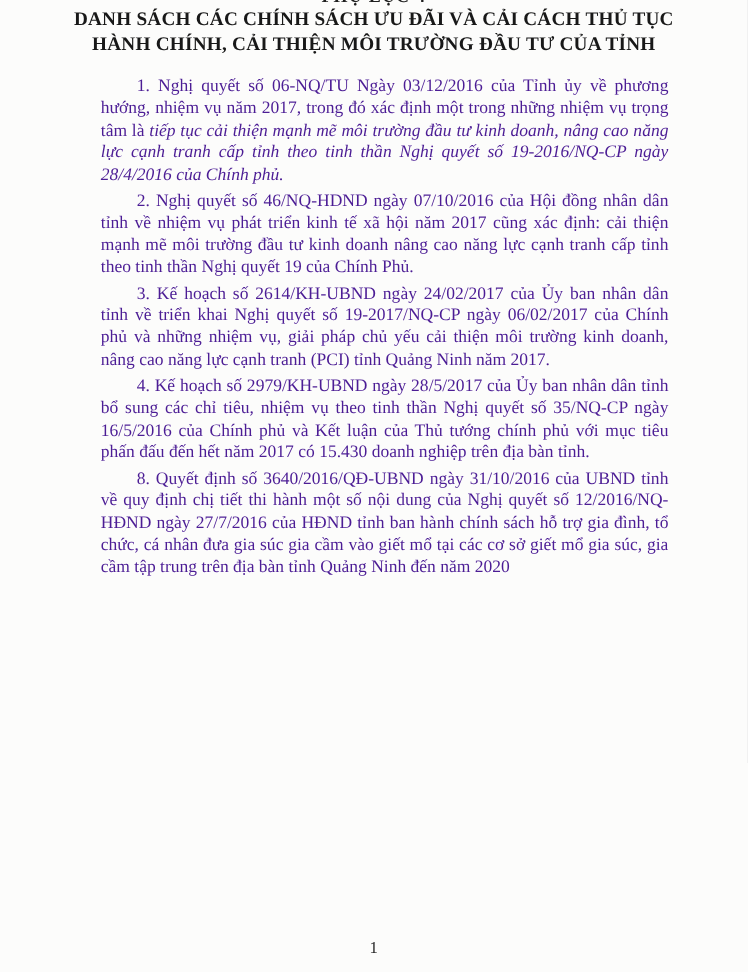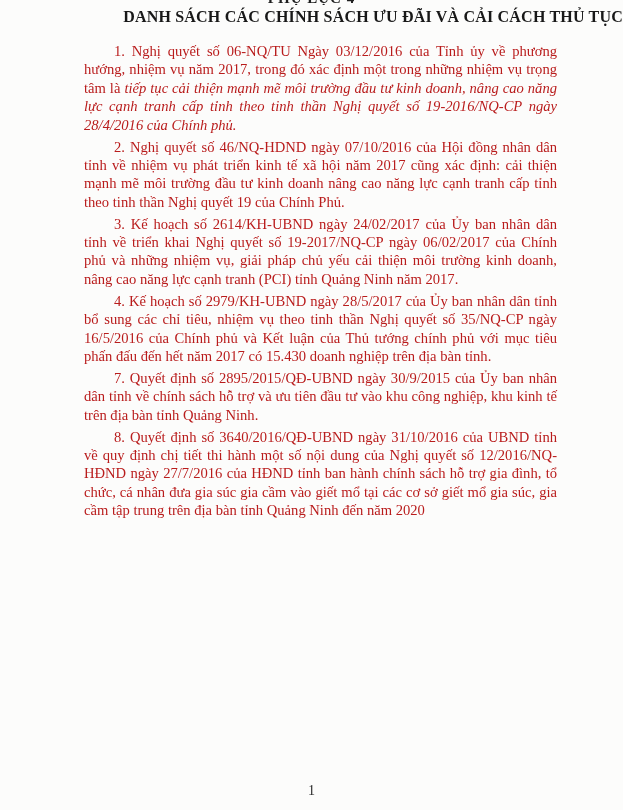--- a/index.html
+++ b/index.html
@@ -29,36 +29,36 @@
   .clipped-line span {
     display: inline-block;
     font-weight: 700;
     font-size: 15px;
     line-height: 16px;
     transform: translateY(-11px);
     letter-spacing: 1px;
   }
   .title-block {
     padding-top: 6px;
-    text-align: right;
+    text-align: center;
     font-weight: 700;
     font-size: 16px;
     line-height: 21px;
     letter-spacing: 0.2px;
     color: #181818;
   }
   .title-block .title-line {
     white-space: nowrap;
   }
   .content {
     margin: 15px 66px 0 84px;
     text-align: justify;
     font-size: 14.6px;
     line-height: 18.4px;
-    color: #b91c1c;
+    color: #4c1d95;
   }
   .content p {
     margin: 0 0 3.5px 0;
     text-indent: 30px;
   }
   .content .it {
     font-style: italic;
   }
   .page-number {
     position: absolute;
@@ -73,26 +73,26 @@
 <body>
 
 <div class="page">
 
   <div class="clipped-line">
     <span>PHỤ LỤC 4</span>
   </div>
 
   <div class="title-block">
     <div class="title-line">DANH SÁCH CÁC CHÍNH SÁCH ƯU ĐÃI VÀ CẢI CÁCH THỦ TỤC</div>
+    <div class="title-line">HÀNH CHÍNH, CẢI THIỆN MÔI TRƯỜNG ĐẦU TƯ CỦA TỈNH</div>
   </div>
 
   <div class="content" id="body-container">
       <p><span>1. Nghị quyết số 06-NQ/TU  Ngày 03/12/2016 của Tỉnh ủy về phương hướng, nhiệm vụ năm 2017, trong đó xác định một trong những nhiệm vụ trọng tâm là </span><span class="it">tiếp tục cải thiện mạnh mẽ môi trường đầu tư kinh doanh, nâng cao năng lực cạnh tranh cấp tỉnh theo tinh thần Nghị quyết số 19-2016/NQ-CP ngày 28/4/2016 của Chính phủ.</span></p>
       <p><span>2. Nghị quyết số 46/NQ-HDND ngày 07/10/2016 của Hội đồng nhân dân tỉnh về nhiệm vụ phát triển kinh tế xã hội năm 2017 cũng xác định: cải thiện mạnh mẽ môi trường đầu tư kinh doanh nâng cao năng lực cạnh tranh cấp tỉnh theo tinh thần Nghị quyết 19 của Chính Phủ.</span></p>
       <p><span>3. Kế hoạch số 2614/KH-UBND ngày 24/02/2017 của Ủy ban nhân dân tỉnh về triển khai Nghị quyết số 19-2017/NQ-CP ngày 06/02/2017 của Chính phủ và những nhiệm vụ, giải pháp chủ yếu cải thiện môi trường kinh doanh, nâng cao năng lực cạnh tranh (PCI) tỉnh Quảng Ninh năm 2017.</span></p>
       <p><span>4. Kế hoạch số 2979/KH-UBND ngày 28/5/2017 của Ủy ban nhân dân tỉnh bổ sung các chỉ tiêu, nhiệm vụ theo tinh thần Nghị quyết số 35/NQ-CP ngày 16/5/2016 của Chính phủ và Kết luận của Thủ tướng chính phủ với mục tiêu phấn đấu đến hết năm 2017 có 15.430 doanh nghiệp trên địa bàn tỉnh.</span></p>
-      <p><span>7. Quyết định số 2895/2015/QĐ-UBND ngày 30/9/2015 của Ủy ban nhân dân tỉnh về chính sách hỗ trợ và ưu tiên đầu tư vào khu công nghiệp, khu kinh tế trên địa bàn tỉnh Quảng Ninh.</span></p>
       <p><span>8. Quyết định số 3640/2016/QĐ-UBND ngày 31/10/2016 của UBND tỉnh về quy định chị tiết thi hành một số nội dung của Nghị quyết số 12/2016/NQ-HĐND ngày 27/7/2016 của HĐND tỉnh ban hành chính sách hỗ trợ gia đình, tổ chức, cá nhân đưa gia súc gia cầm vào giết mổ tại các cơ sở giết mổ gia súc, gia cầm tập trung trên địa bàn tỉnh Quảng Ninh đến năm 2020</span></p>
     </div>
 
   <div class="page-number">1</div>
 
 </div>
 
 </body></html>

